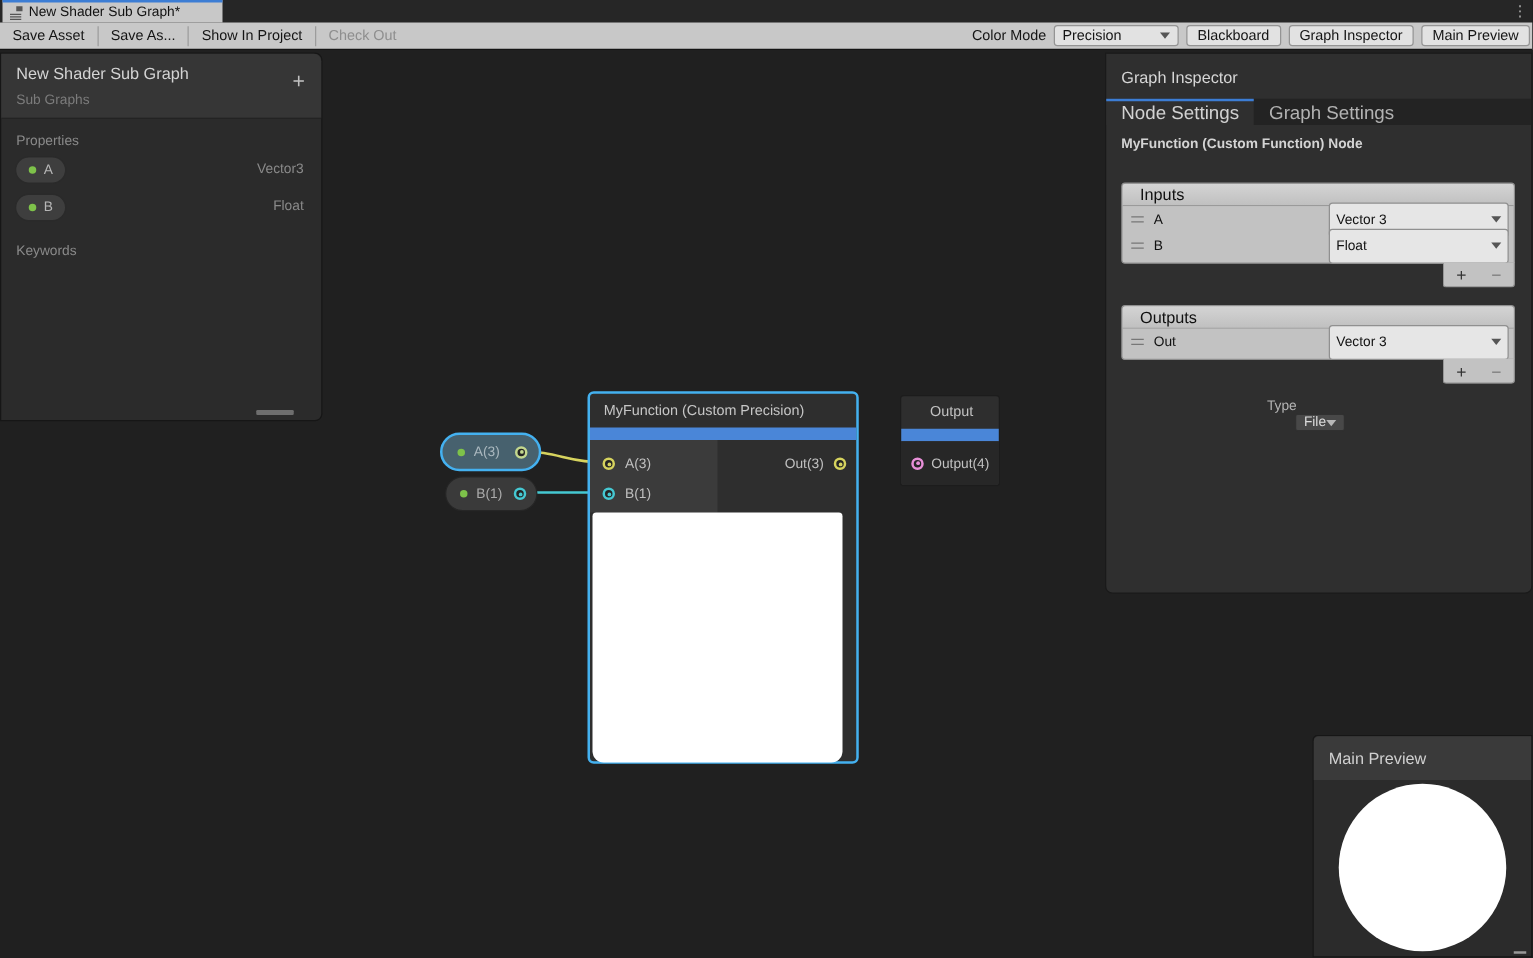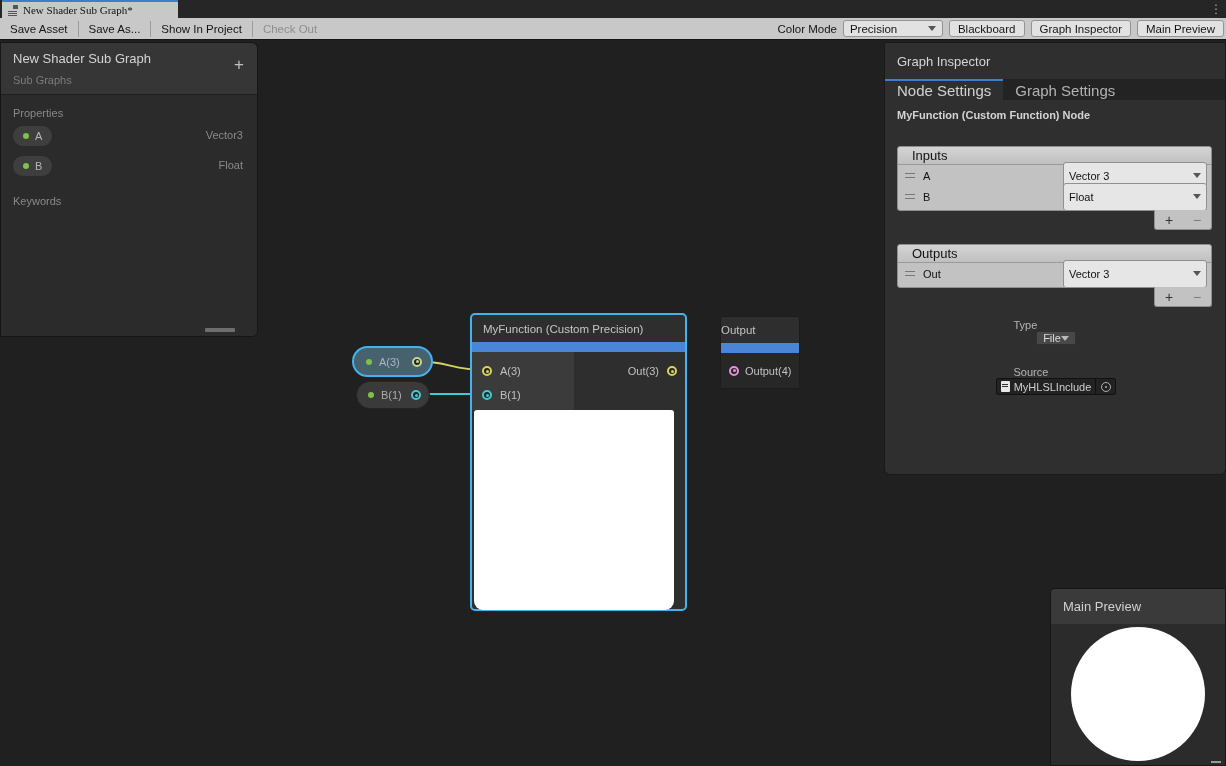--- a/index.html
+++ b/index.html
@@ -1,21 +1,21 @@
 <!DOCTYPE html>
 <html style="--tab-accent: #3c7dd4; --precision-bar: #4a86d8; --selection: #44b1f0; --edge-vector3: #d6d35e; --edge-float: #45c8d2; --edge-vector4: #e88fd8; --property-dot: #7ec24a; --canvas-bg: #202020;"><head>
 <meta charset="utf-8">
 <style>
   * { box-sizing: border-box; margin: 0; padding: 0; }
   html,body { width:1226px; height:766px; background:#202020; overflow:hidden;
               font-family:"Liberation Sans", sans-serif; }
   #stage { position:relative; width:1226px; height:766px; background:var(--canvas-bg,#202020); }
 
   
-  .tabstrip { position:absolute; left:0; top:0; width:1226px; height:18px; background:#262626;font-family:Liberation Serif, serif; }
+  .tabstrip { position:absolute; left:0; top:0; width:1226px; height:18px; background:#262626; }
   .doc-tab { position:absolute; left:2px; top:0; height:18px; width:176px; background:#c8c8c8;
              border-top:2px solid var(--tab-accent,#3c7dd4); display:flex; align-items:center; gap:4px; padding:0 6px; }
   .doc-tab .ttext { font-size:11px; color:#111; white-space:nowrap; }
   .tab-ic { width:11px; height:11px; position:relative; flex:0 0 auto; }
   .tab-ic .sq { position:absolute; left:5px; top:0; width:5px; height:4px; background:#555; }
   .tab-ic .l1,.tab-ic .l2,.tab-ic .l3 { position:absolute; left:0; width:9px; height:1px; background:#555; }
   .tab-ic .l1{top:6px} .tab-ic .l2{top:8px} .tab-ic .l3{top:10px}
   .overflow { position:absolute; right:4px; top:1px; color:#aaa; font-size:12px; line-height:16px; letter-spacing:0; cursor:pointer; }
 
   
@@ -65,21 +65,21 @@
   .fnode .incol { position:absolute; left:0; top:0; width:102px; height:58px; background:#3b3b3b; }
   .prow { position:absolute; display:flex; align-items:center; gap:8px; height:20px; }
   .prow .pt { font-size:11px; color:#c0c0c0; white-space:nowrap; }
   .row-a { left:10px; top:9px; } .row-b { left:10px; top:33px; }
   .row-out { right:8px; top:9px; }
   .fnode .npreview { position:absolute; left:2px; top:95px; width:200px; height:200px; background:#fff; border-radius:3px 3px 9px 9px; }
 
   
   .onode { position:absolute; left:720px; top:316px; width:80px; height:73px; background:#2e2e2e;
            border:1px solid #1c1c1c; border-radius:3px; cursor:grab; }
-  .onode .ntitle { height:26px; display:flex; align-items:center; padding-left:0; font-size:11.5px; color:#c2c2c2; }
+  .onode .ntitle { height:26px; display:flex; align-items:center; padding-left:23px; font-size:11.5px; color:#c2c2c2; }
   .onode .obody { height:35px; background:#272727; display:flex; align-items:center; gap:6px; padding-left:8px; border-radius:0 0 3px 3px; }
   .onode .obody .pt { font-size:11px; color:#c2c2c2; white-space:nowrap; }
 
   
   .blackboard { position:absolute; left:0; top:42px; width:258px; height:295px; background:#2b2b2b;
                 border:1px solid #161616; border-radius:0 6px 6px 0; }
   .bb-head { position:relative; height:52px; background:#363636; border-bottom:1px solid #1e1e1e; border-radius:0 6px 0 0; }
   .bb-title { position:absolute; left:12px; top:8px; font-size:13px; color:#d4d4d4; }
   .bb-sub { position:absolute; left:12px; top:31px; font-size:11px; color:#7c7c7c; }
   .bb-add { position:absolute; right:13px; top:13px; font-size:17px; color:#c0c0c0; cursor:pointer; line-height:1; }
@@ -312,30 +312,20 @@
       <span class="minus">−</span>
     </div>
 
     <div class="fieldrow fr-type">
       <span class="f-label">Type</span>
       <div class="dd-dark">
         <span>File</span>
         <span class="caret-lt"></span>
       </div>
     </div>
-    <div class="fieldrow fr-source">
-      <span class="f-label">Source</span>
-      <div class="obj-dark">
-        <span class="doc-ic"></span>
-        <span class="oname">MyHLSLInclude</span>
-        <span class="picker">
-            <span class="ring"></span>
-          </span>
-      </div>
-    </div>
   </aside>
 
   <aside class="mpreview">
     <div class="mp-head">Main Preview</div>
     <div class="mp-body">
       <div class="sphere"></div>
     </div>
     <div class="mp-resize"></div>
   </aside>
 

